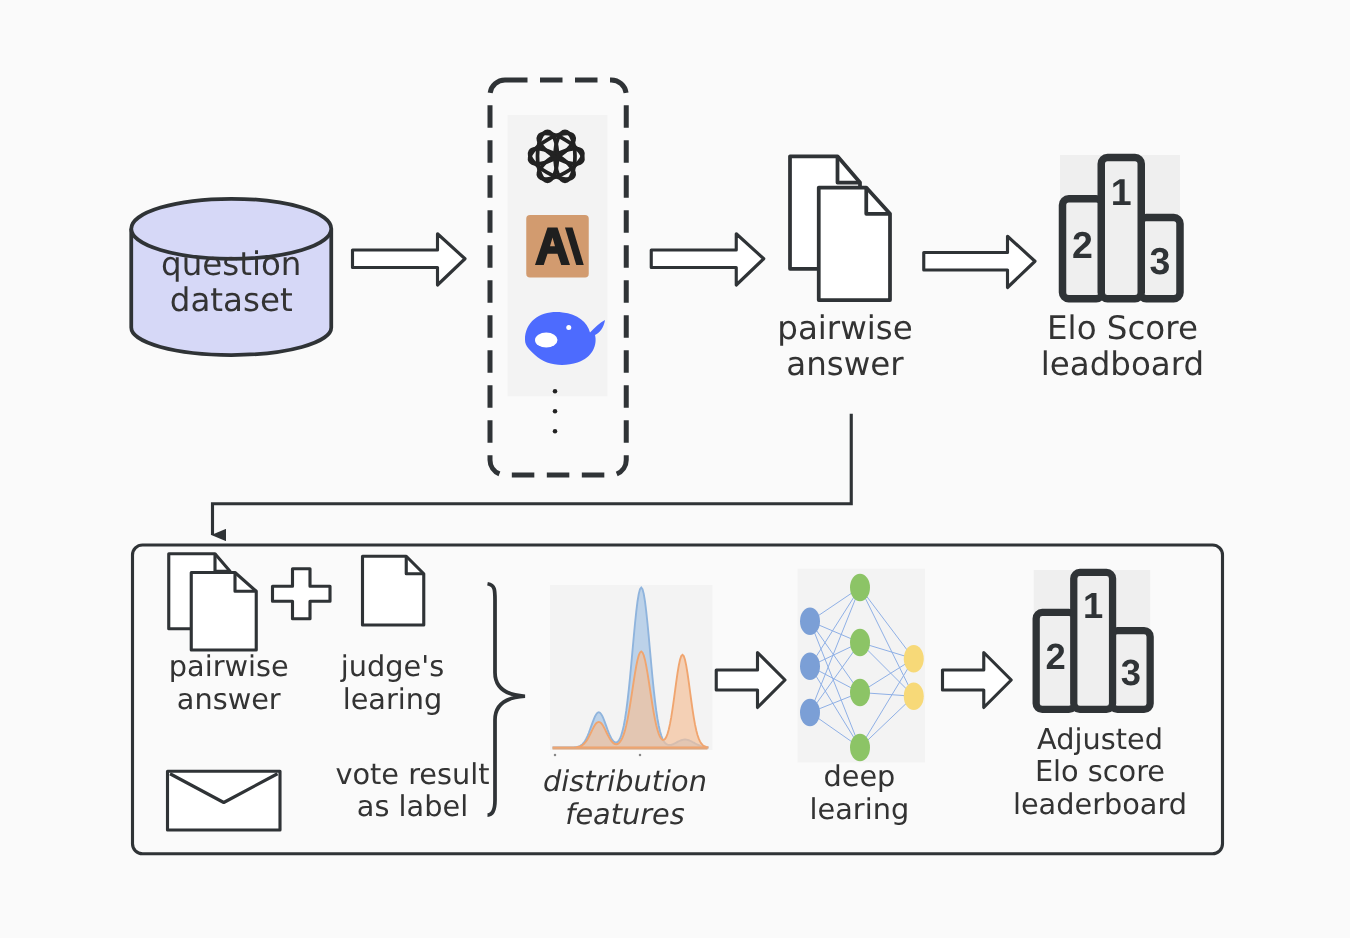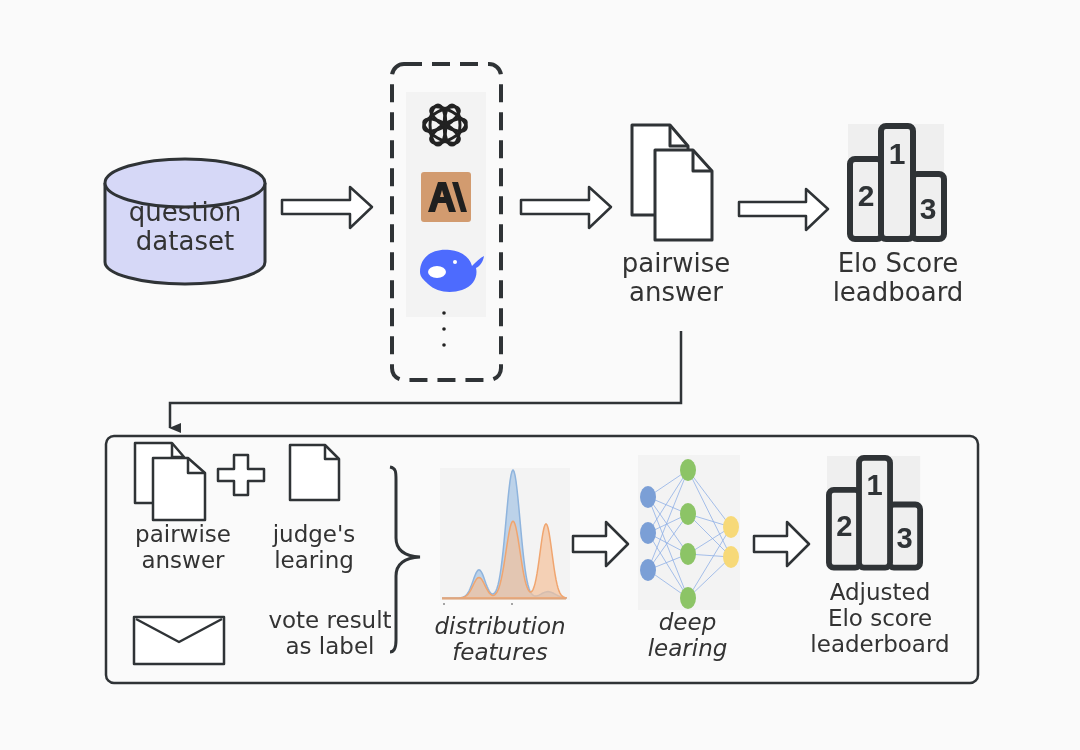--- a/index.html
+++ b/index.html
@@ -182,17 +182,17 @@
 leadboard</div>
 
 <div class="lbl lbl-md" style="left:118px; top:522px; width:130px;">pairwise
 answer</div>
 <div class="lbl lbl-md" style="left:252px; top:522px; width:124px;">judge's
 learing</div>
 <div class="lbl lbl-md" style="left:224px; top:608px; width:156px;margin-left:28px;">vote result
 as label</div>
 <div class="lbl lbl-md" style="left:420px; top:614px; width:160px;font-style:italic;">distribution
 features</div>
-<div class="lbl lbl-md" style="left:620px; top:610px; width:135px;font-style:italic;">deep
+<div class="lbl lbl-md" style="left:620px; top:610px; width:135px;">deep
 learing</div>
 <div class="lbl lbl-md" style="left:800px; top:580px; width:160px;">Adjusted
 Elo score
 leaderboard</div>
 
 </body></html>

